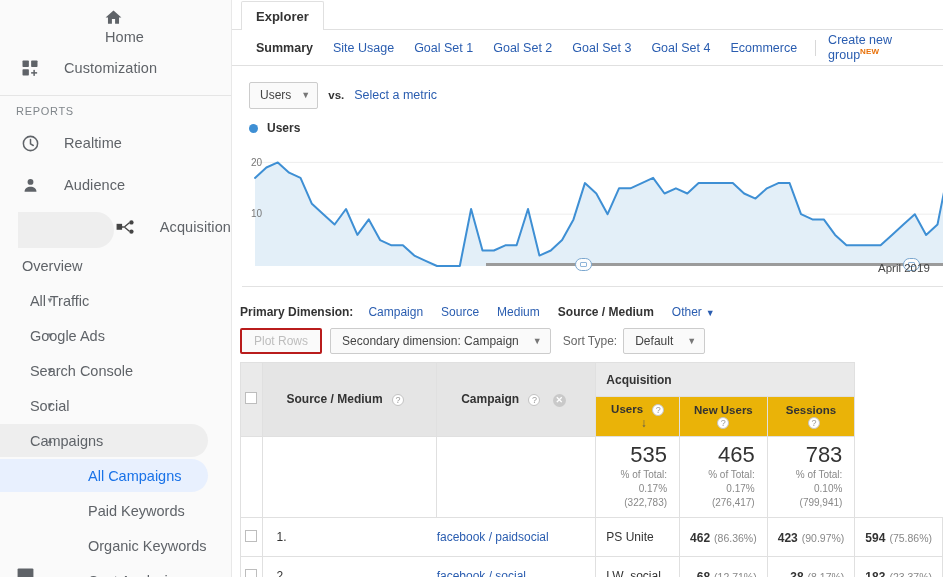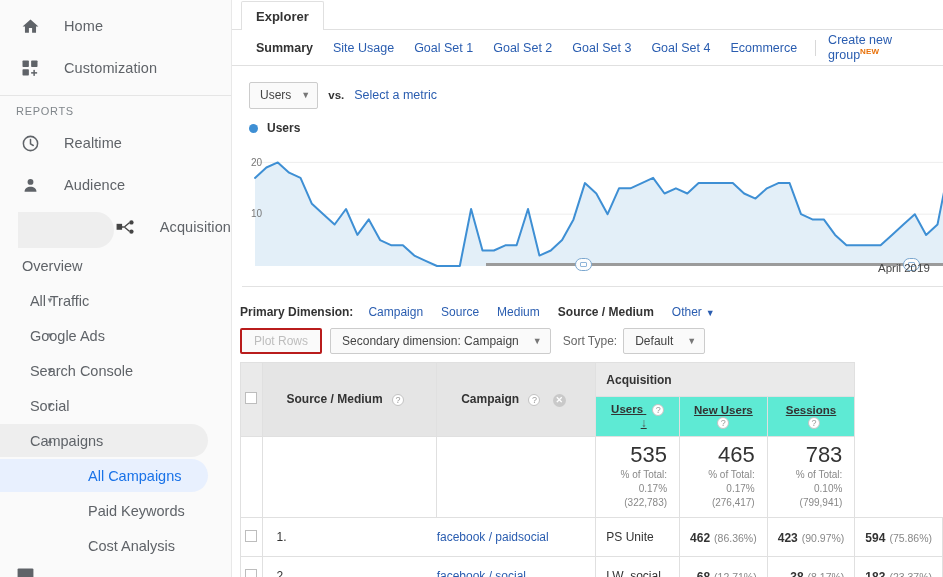--- a/index.html
+++ b/index.html
@@ -171,22 +171,22 @@
   table.gt th, table.gt td { border: 1px solid #e0e0e0; }
   .th-group {
     background: #eaeaea; font-size: 12px; font-weight: bold; color: #333;
     text-align: left; padding: 8px 10px; height: 34px;
   }
   .th-dim {
     background: #e5e5e5; font-size: 12px; font-weight: bold; color: #333;
     text-align: left; padding-left: 24px; vertical-align: middle;
   }
   .th-metric {
-    background: #5eead4; font-size: 11.5px; font-weight: bold; color: #333;
-    text-align: center; padding: 6px 8px; vertical-align: middle; text-decoration: underline;
+    background: #eab308; font-size: 11.5px; font-weight: bold; color: #333;
+    text-align: center; padding: 6px 8px; vertical-align: middle;
   }
   .th-check { background: #eaeaea; width: 26px; text-align: center; vertical-align: middle; }
   .cbox { width: 12px; height: 12px; border: 1px solid #bdbdbd; background: #fff; display: inline-block; }
   .qm {
     display: inline-block; width: 12px; height: 12px; border-radius: 50%;
     border: 1px solid #c3c3c3; background: #fff; color: #9a9a9a;
     font-size: 9px; line-height: 11px; text-align: center; font-weight: normal;
     margin-left: 6px; vertical-align: middle; cursor: pointer;
   }
   .xm {
@@ -211,21 +211,21 @@
   .num-p { font-size: 10.5px; color: #888; margin-left: 4px; }
   .td-check { width: 26px; text-align: center; }
 </style>
 </head>
 <body>
 
 <div id="root">
 
   <div class="sidebar">
 
-    <div class="nav-item" style="margin-top:5px;">
+    <div class="nav-item" style="margin-top:5px;flex-direction:column;">
       <span class="ico">
         <svg width="19" height="19" viewBox="0 0 24 24" fill="#5f6368">
             <path d="M10 20v-6h4v6h5v-8h3L12 3 2 12h3v8z"></path>
           </svg>
       </span>
       <span class="lbl">Home</span>
     </div>
 
     <div class="nav-item">
       <span class="ico">
@@ -305,20 +305,23 @@
       <span class="caret">▲</span>
       <span class="sub-lbl">Campaigns</span>
     </div>
 
     <div class="sub2-item">
       <span class="sel-pill-blue"></span>
       <span class="sub2-lbl blue-text">All Campaigns</span>
     </div>
     <div class="sub2-item">
       <span class="sub2-lbl">Paid Keywords</span>
+    </div>
+    <div class="sub2-item">
+      <span class="sub2-lbl">Organic Keywords</span>
     </div>
     <div class="sub2-item">
       <span class="sub2-lbl">Cost Analysis</span>
     </div>
 
     <div style="position:absolute;left:16px;top:566px;">
       <svg width="19" height="19" viewBox="0 0 24 24" fill="#5f6368">
         <rect x="2" y="3" width="20" height="14" rx="1.5"></rect>
           <rect x="9" y="19" width="6" height="2"></rect>
       </svg>

